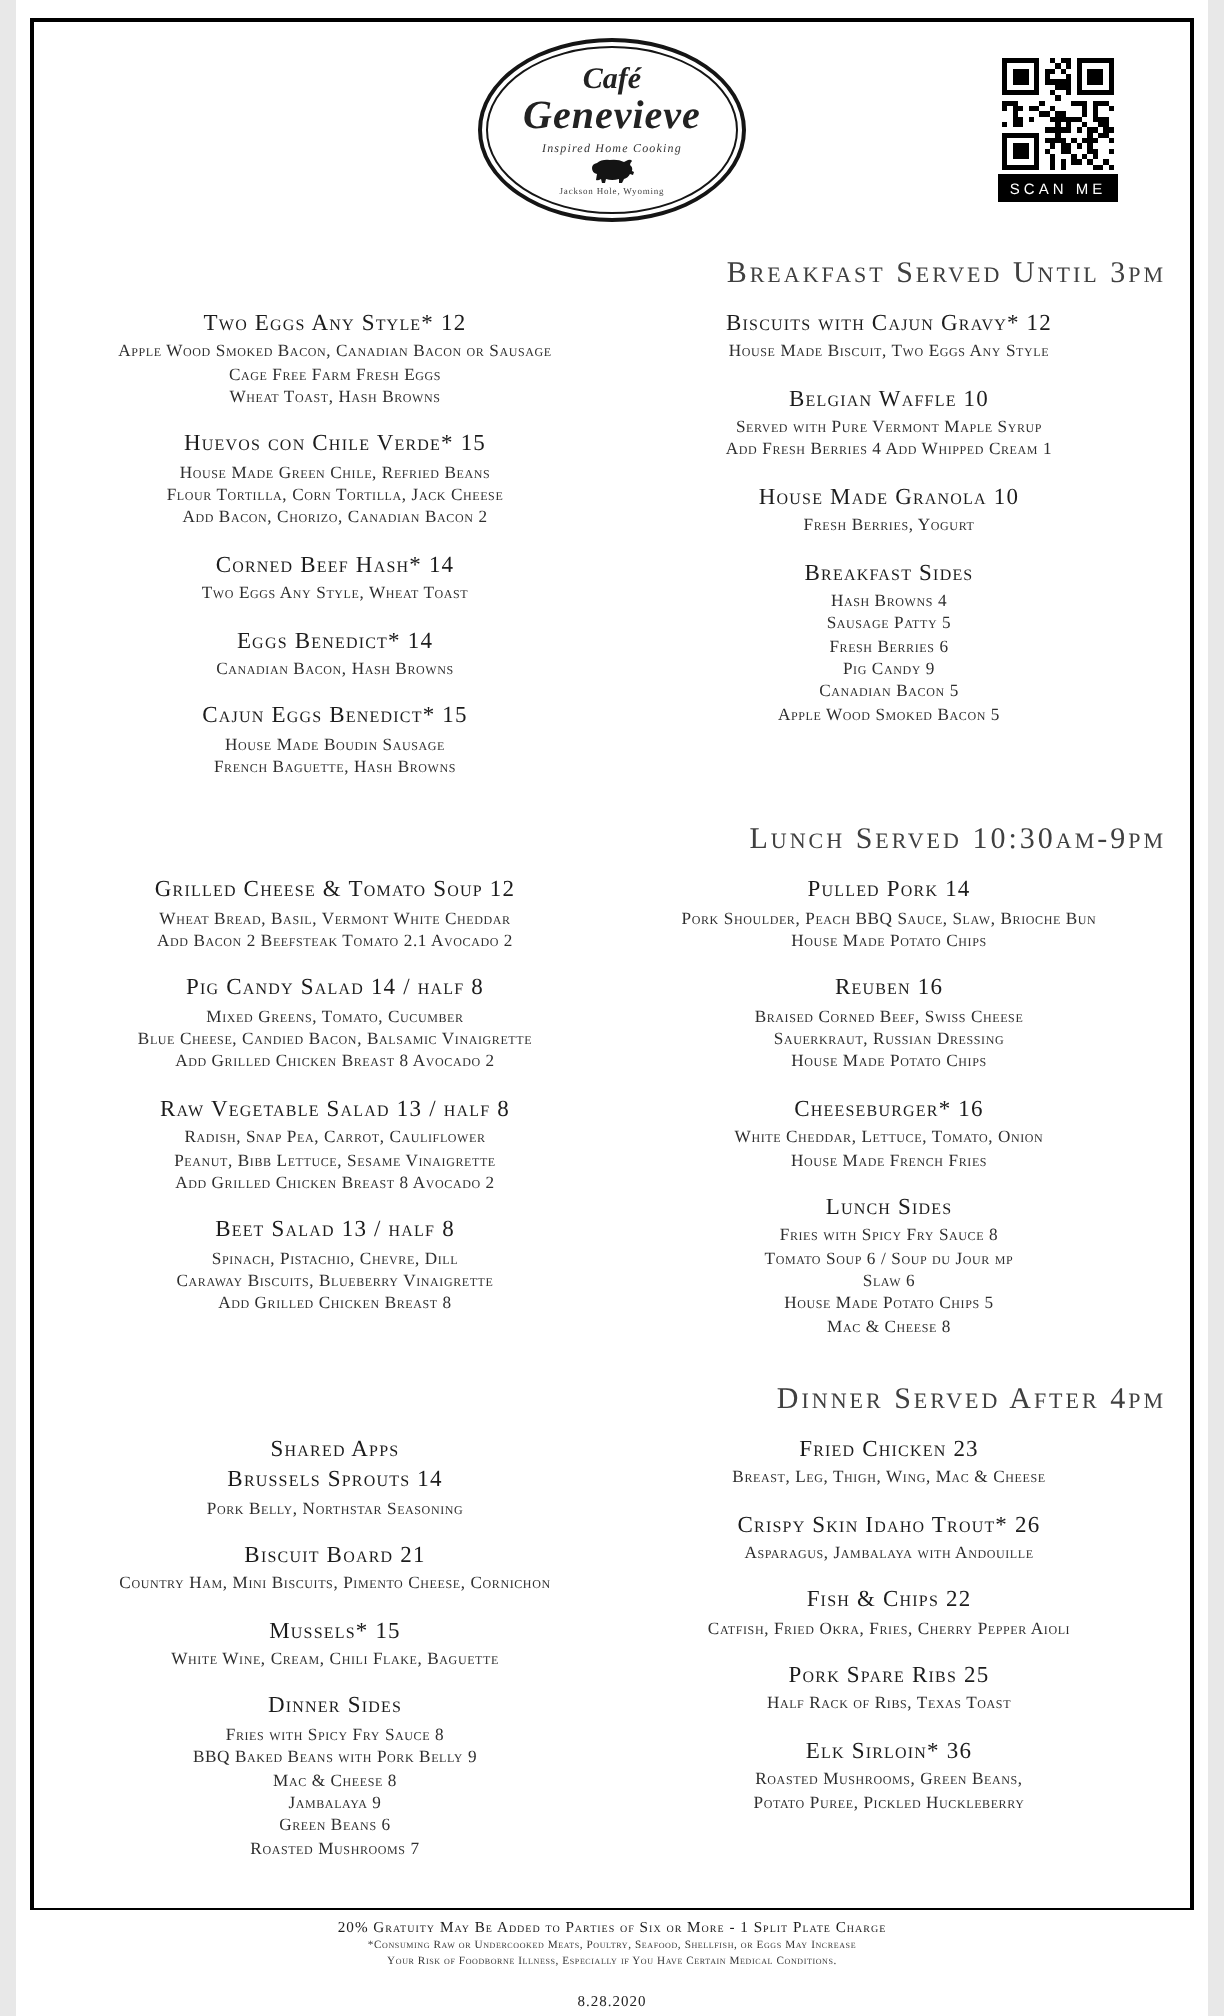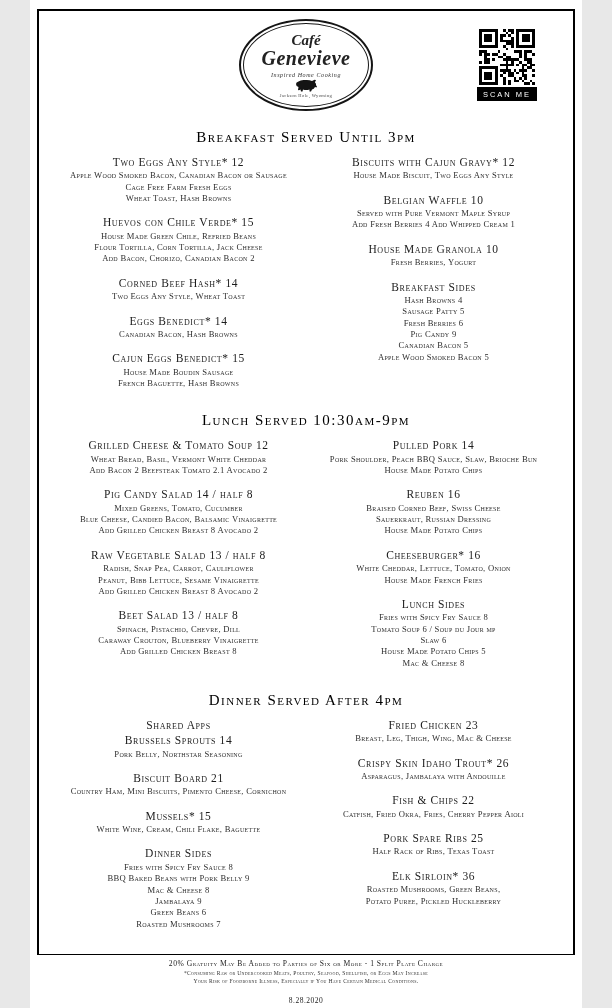--- a/index.html
+++ b/index.html
@@ -1,18 +1,18 @@
 <!DOCTYPE html>
 <html><head>
 <meta charset="utf-8">
 <style>
   html, body { margin: 0; padding: 0; background: #e8e8e8; }
   .page {
     position: relative;
-    width: 552px;
+    width: 596px;
     height: 1008px;
     margin: 0 auto;
     background: #ffffff;
     font-family: "Liberation Serif", serif;
     color: #222;
     overflow: hidden;
   }
   .frame {
     position: absolute;
     top: 9px; left: 7px; right: 7px; bottom: 18px;
@@ -53,25 +53,25 @@
   .qr-code { width: 56px; height: 56px; display: block; margin: 0 auto; background: #fff; }
   .scan-label {
     margin-top: 2px;
     background: #000; color: #fff;
     font-family: Liberation Sans, sans-serif;
     font-size: 7.5px; letter-spacing: 2px;
     padding: 3px 0 2px;
   }
   
   .section-title {
-    text-align: center;
+    text-align: right;
     font-variant: small-caps;
     font-size: 15px;
     letter-spacing: 1.5px;
-    color: #000000;
+    color: #404040;
     margin: 12px 0 9px;
   }
   .columns { display: flex; }
   .column { width: 50%; text-align: center; padding: 0 4px; box-sizing: border-box; }
   .item { margin-bottom: 11px; }
   .item-title {
     font-variant: small-caps;
     font-size: 11.5px;
     letter-spacing: .6px;
     line-height: 1.25;
@@ -344,21 +344,21 @@
               </div>
               <div class="item">
                 <div class="item-title">Raw Vegetable Salad 13 / half 8</div>
                 <div class="item-desc">Radish, Snap Pea, Carrot, Cauliflower</div>
                 <div class="item-desc">Peanut, Bibb Lettuce, Sesame Vinaigrette</div>
                 <div class="item-desc">Add Grilled Chicken Breast 8 Avocado 2</div>
               </div>
               <div class="item">
                 <div class="item-title">Beet Salad 13 / half 8</div>
                 <div class="item-desc">Spinach, Pistachio, Chevre, Dill</div>
-                <div class="item-desc">Caraway Crouton, Blueberry Vinaigrette</div>
+                <div class="item-desc">Caraway Biscuits, Blueberry Vinaigrette</div>
                 <div class="item-desc">Add Grilled Chicken Breast 8</div>
               </div>
             </div>
             <div class="column">
               <div class="item">
                 <div class="item-title">Pulled Pork 14</div>
                 <div class="item-desc">Pork Shoulder, Peach BBQ Sauce, Slaw, Brioche Bun</div>
                 <div class="item-desc">House Made Potato Chips</div>
               </div>
               <div class="item">

